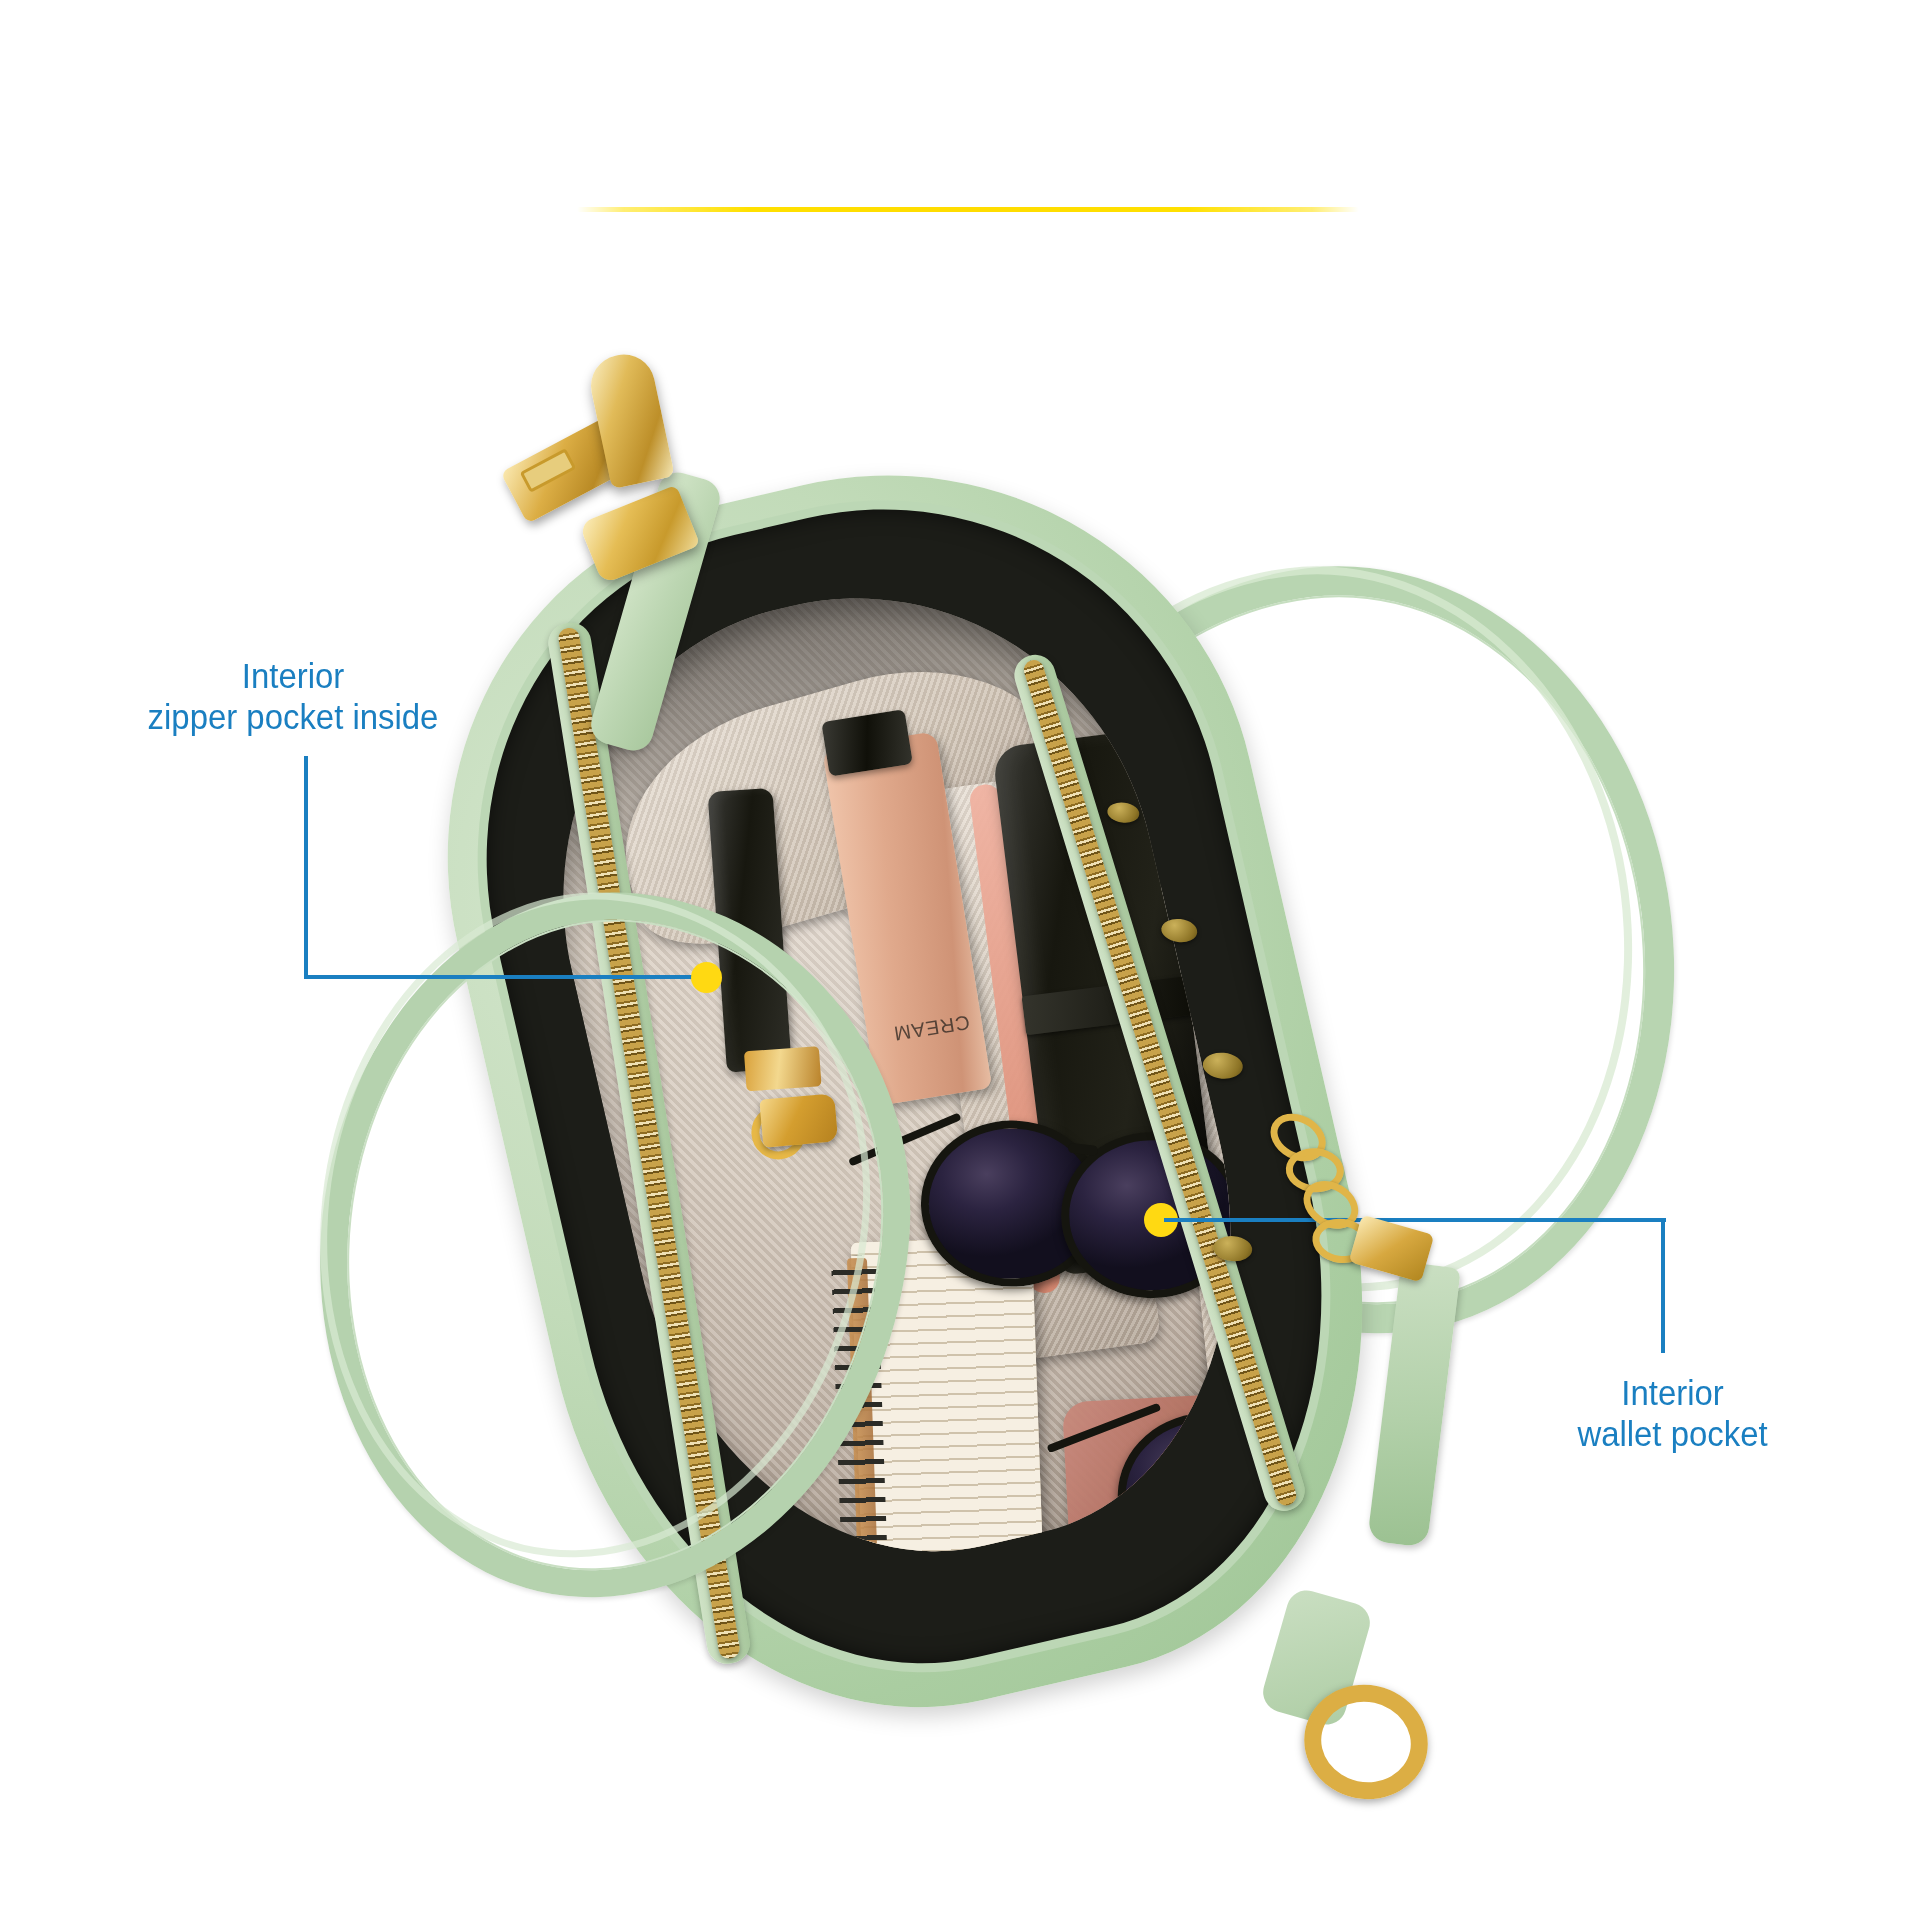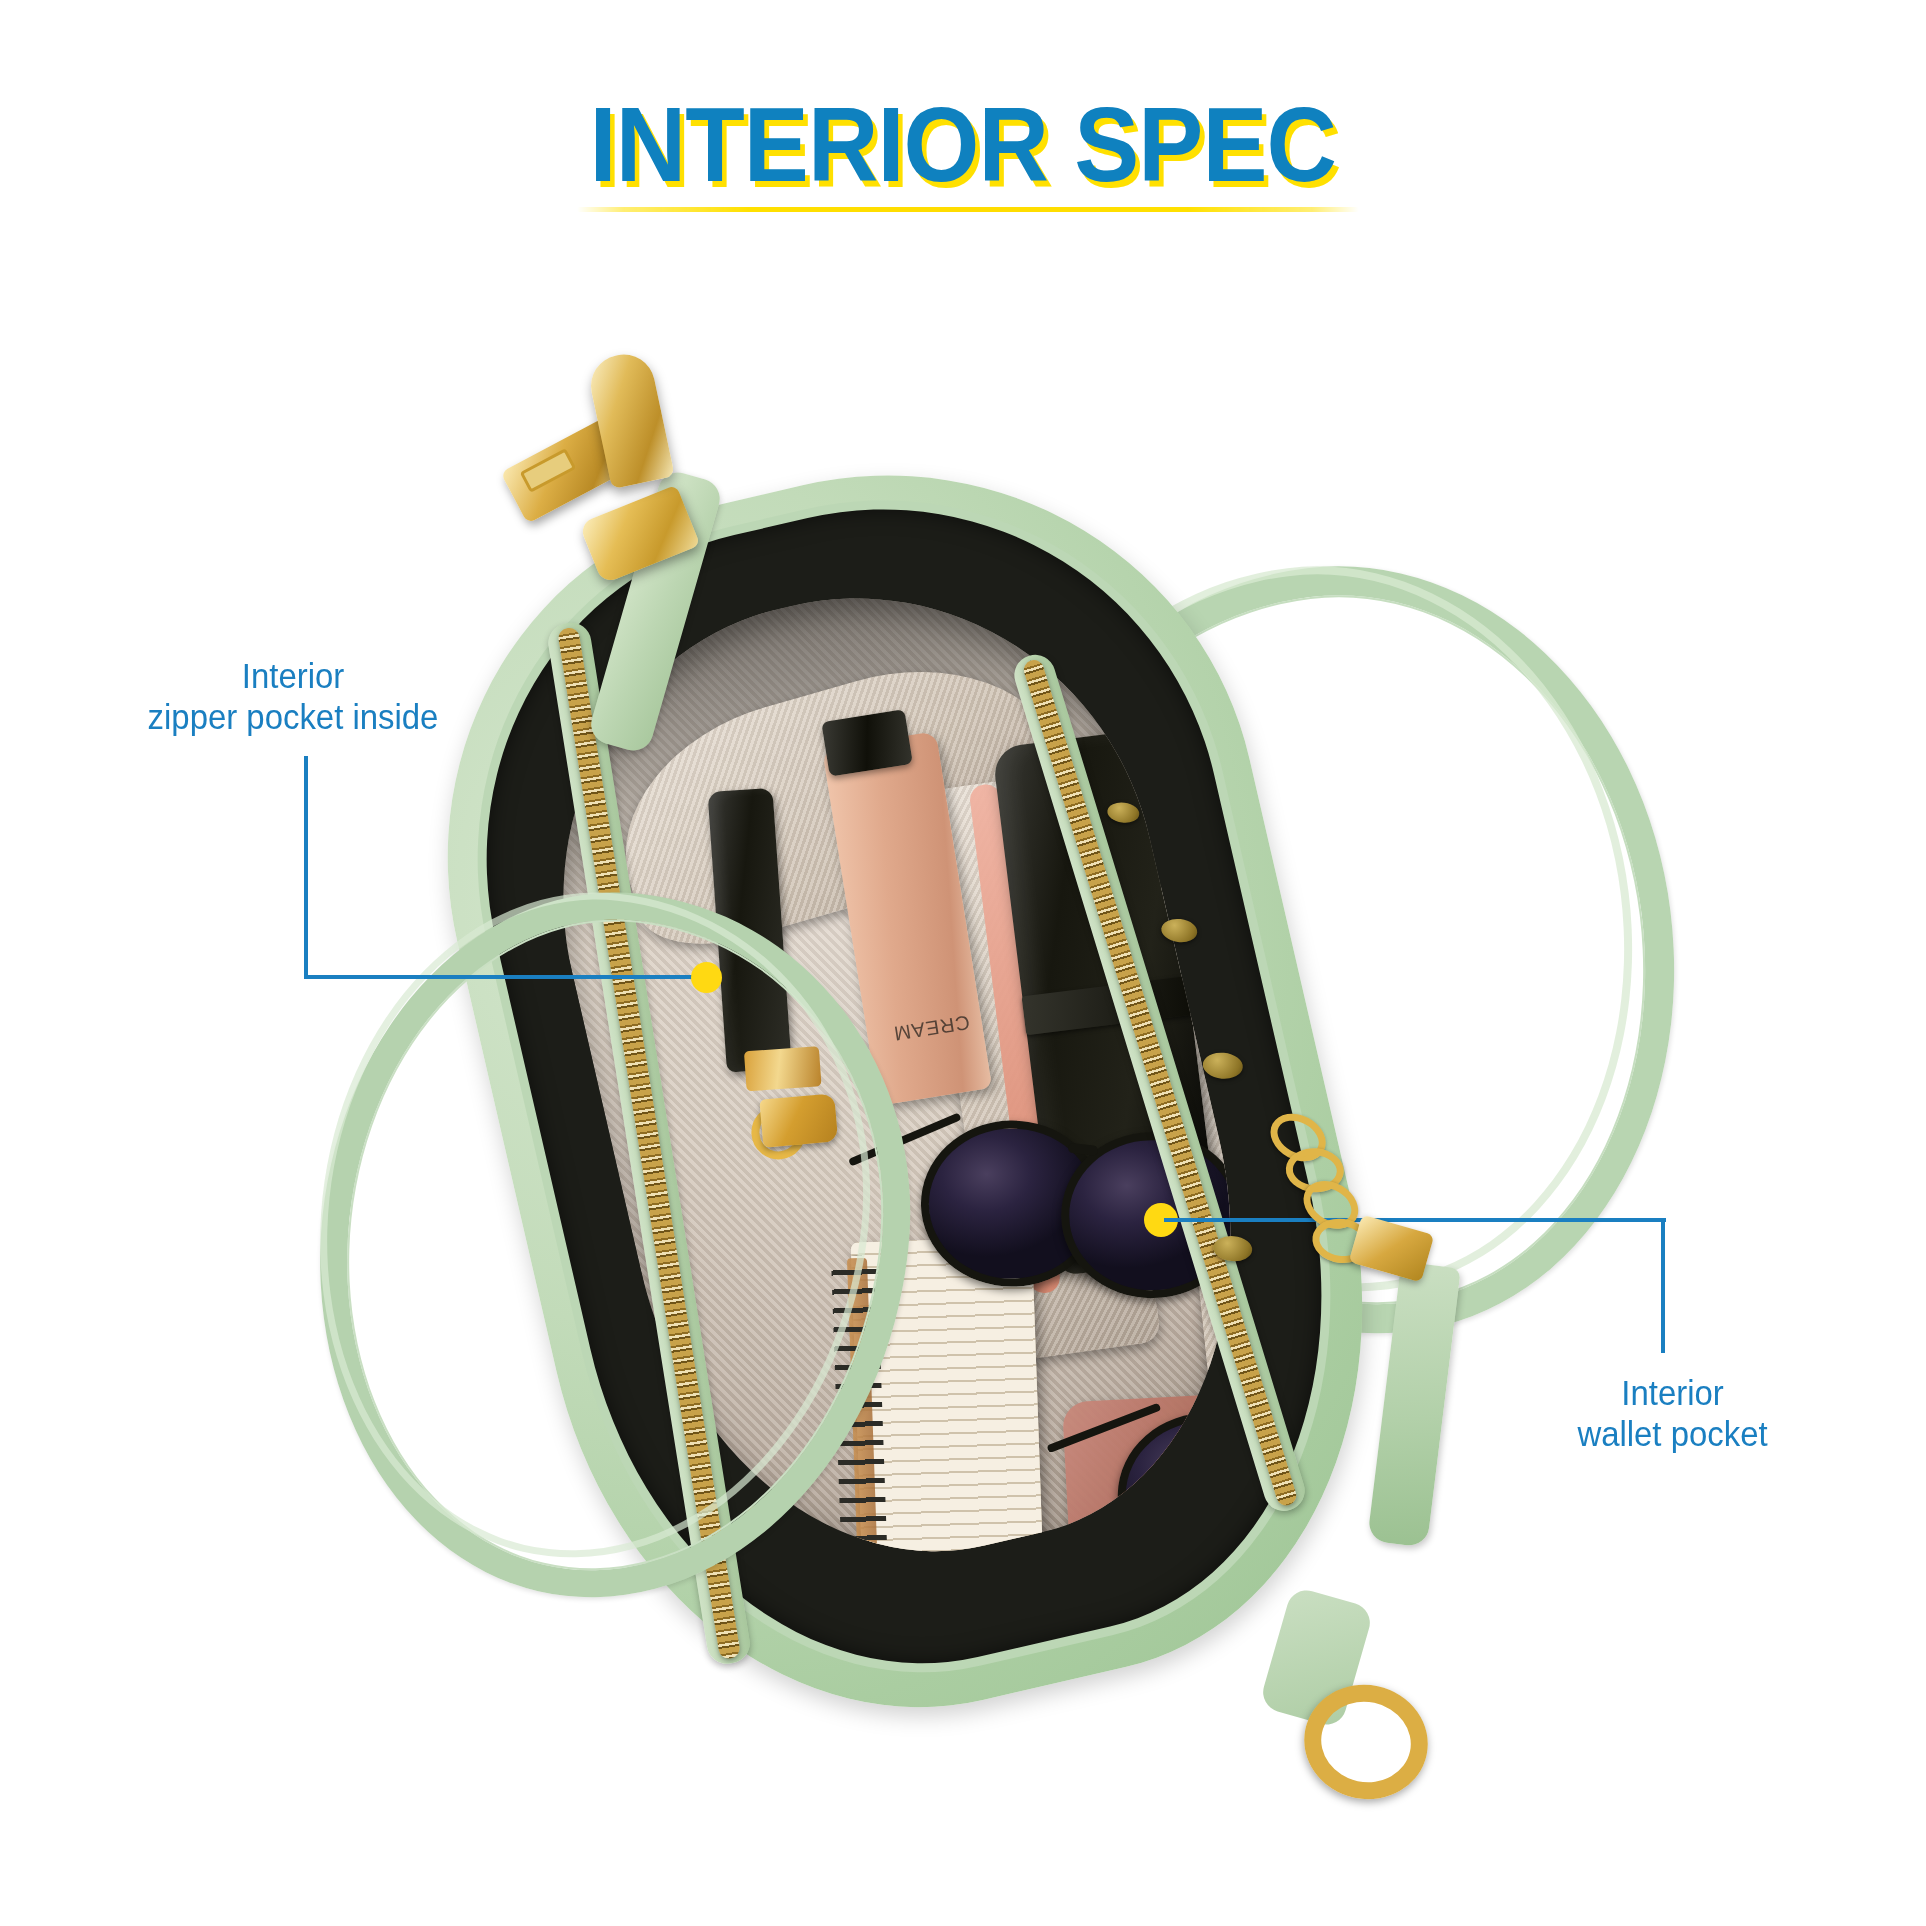--- a/index.html
+++ b/index.html
@@ -374,23 +374,20 @@
     background:linear-gradient(170deg,#cadfc2 0%,#b2d0a9 55%,#9bc191 100%);
     border-radius:10px 10px 20px 20px;transform:rotate(7deg);z-index:6;
     box-shadow:2px 3px 7px rgba(0,0,0,.22);
   }
 </style>
 </head>
 <body>
 
 <div id="stage">
 
-  <div id="title-block">
-    <div id="title-text">INTERIOR SPEC</div>
-  </div>
   <div id="title-underline"></div>
 
   <div id="bag">
 
     <div class="strap-loop" id="strap-right"></div>
     <div class="strap-loop" id="strap-right-hi"></div>
 
     <div id="bag-body">
       <div class="body-shell"></div>
       <div class="body-rim"></div>

